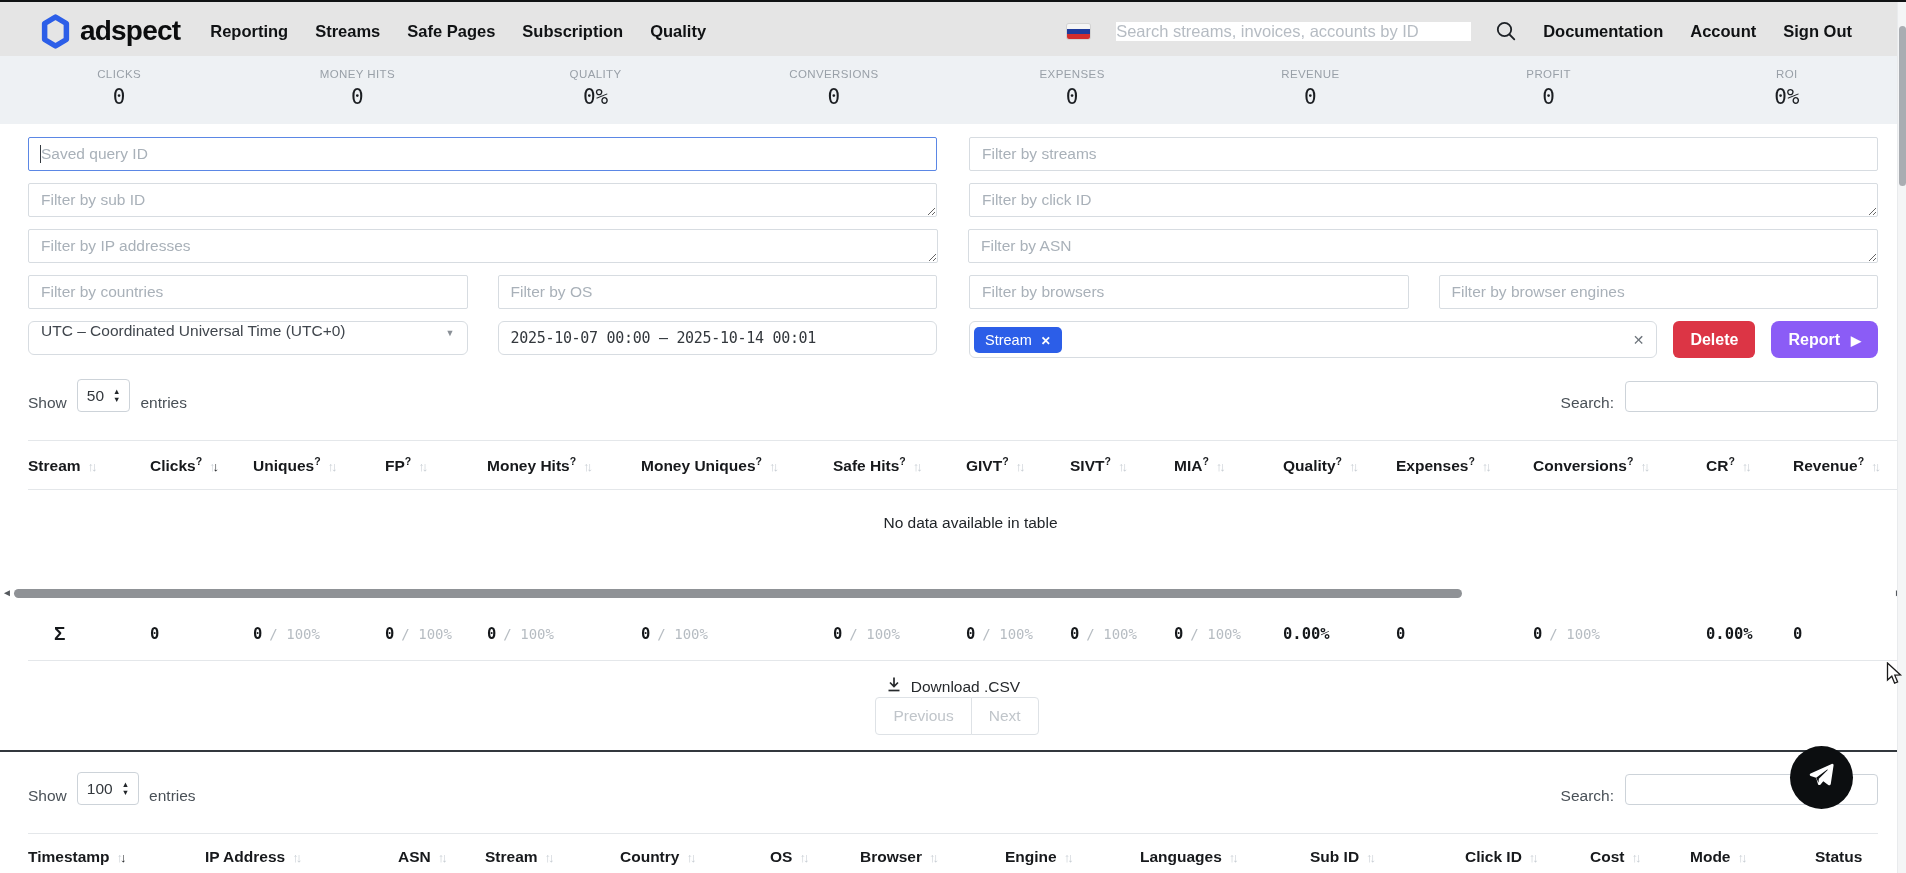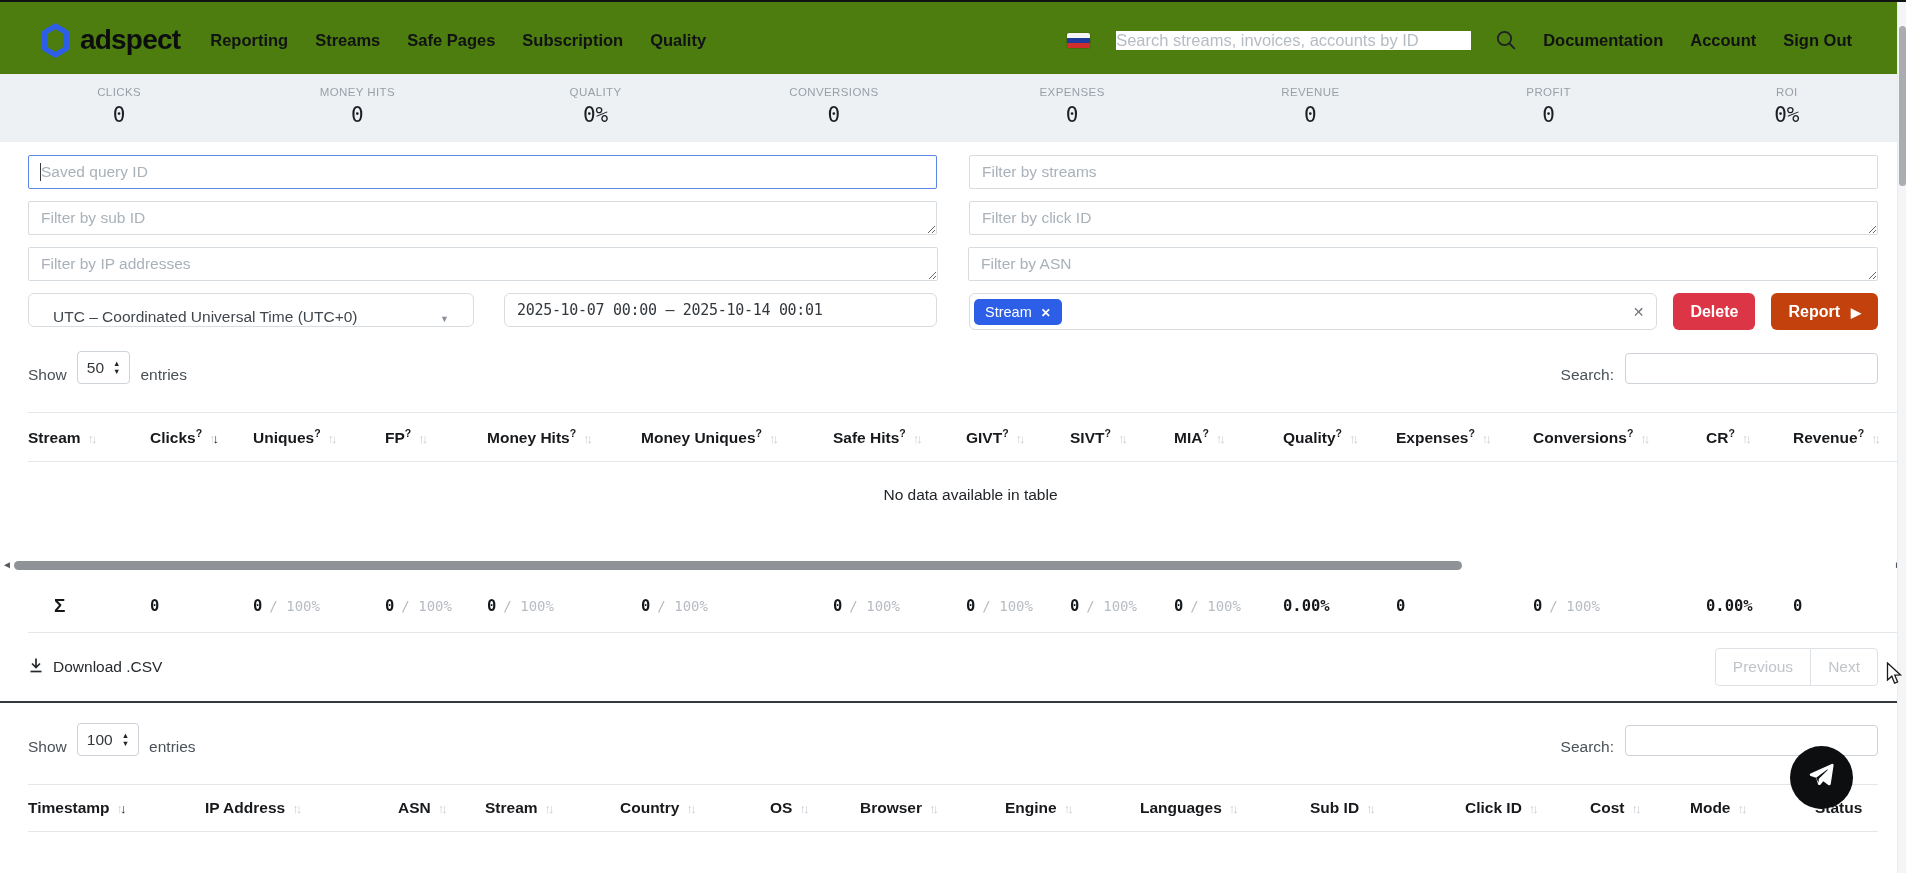--- a/index.html
+++ b/index.html
@@ -3,21 +3,21 @@
 <meta charset="utf-8">
 <style>
   * { box-sizing: border-box; margin: 0; padding: 0; }
   html,body { width:1906px; height:873px; overflow:hidden; }
   body {
     font-family: "Liberation Sans", sans-serif;
     background:#fff; color:#212529; position:relative;
     border-top:2px solid #101214;
   }
   
-  .navbar { display:flex; align-items:center; height:72px; padding:4px 46px 0 40px; background:#4d7c0f; }
+  .navbar { display:flex; align-items:center; height:54px; padding:4px 46px 0 40px; background:#e5e5e5; }
   .logo { display:flex; align-items:center; gap:9px; }
   .logo svg { display:block; }
   .brand { font-size:28px; font-weight:700; letter-spacing:-0.8px; color:#0c0d0e; }
   .nav-items { display:flex; gap:27px; margin-left:30px; }
   .nav-link { font-size:16.5px; font-weight:700; color:#101214; cursor:pointer; text-decoration:none; }
   .nav-spacer { flex:1; }
   .flag { width:23px; height:15px; border-radius:2px; overflow:hidden; display:flex; flex-direction:column; box-shadow:0 0 0 1px rgba(0,0,0,.08); }
   .flag div { flex:1; }
   .flag .w { background:#f5f5f5; } .flag .b { background:#1f3b9b; } .flag .r { background:#d22d2d; }
   .nav-search { border:none; outline:none; font-size:16.5px; width:355px; margin:0 24px 0 26px; color:#495057; }
@@ -35,36 +35,36 @@
   .inp, textarea.inp {
     width:100%; height:34px; border:1px solid #d7dce1; border-radius:2px;
     padding:6px 12px; font-size:15.5px; font-family:"Liberation Sans",sans-serif;
     color:#495057; background:#fff; outline:none; display:block;
   }
   .inp::placeholder { color:#a9b1b9; }
   textarea.inp { resize:both; overflow:hidden; line-height:20px; }
   .inp-wrap { position:relative; width:100%; }
   .inp.focused { border-color:#5b87e5; }
   .caret { position:absolute; left:12px; top:8px; width:1px; height:18px; background:#343a40; }
-  .selectbox { height:34px; border:1px solid #d7dce1; border-radius:6px; background:#fff; display:flex; align-items:flex-end; padding:0 24px; font-size:15.5px; color:#40464d; width:100%; cursor:pointer; }
+  .selectbox { height:34px; border:1px solid #d7dce1; border-radius:6px; background:#fff; display:flex; align-items:flex-start; padding:0 12px; font-size:15.5px; color:#40464d; width:100%; cursor:pointer; }
   .selectbox .txt { flex:1; white-space:nowrap; overflow:hidden; }
   .dd-arrow::before { content:"▼"; font-size:9px; color:#8a9097; }
   .datebox { height:34px; border:1px solid #d7dce1; border-radius:6px; background:#fff; display:flex; align-items:center; padding:0 12px; font-family:"DejaVu Sans Mono",monospace; font-size:15px; color:#33383d; width:100%; letter-spacing:-0.3px; }
   .frow.last { margin-top:0; }
   .frow.last .fhalf.right { gap:16px; }
   .tagbox { flex:1; border:1px solid #d7dce1; border-radius:6px; background:#fff; display:flex; align-items:center; padding:3px 12px 3px 4px; min-height:36px; }
   .tag { background:#2c5ee8; color:#fff; border-radius:5px; padding:5px 11px; font-size:14.5px; display:inline-flex; align-items:center; gap:9px; cursor:default; }
   .tag-x { cursor:pointer; font-weight:700; }
   .tag-x::before { content:"✕"; font-size:12px; }
   .tag-spacer { flex:1; }
   .clear-x { cursor:pointer; color:#6f767d; }
   .clear-x::before { content:"✕"; font-size:14px; }
   .btn { border:none; border-radius:6px; height:37px; padding:8px 17px; font-size:16px; font-weight:700; color:#fff; cursor:pointer; display:inline-flex; align-items:center; gap:11px; font-family:"Liberation Sans",sans-serif; }
   .btn-danger { background:#dc3545; }
-  .btn-primary { background:#c2410c; }
+  .btn-primary { background:#8b5cf6;border-radius:8px; }
   .play::before { content:"▶"; font-size:13px; }
   
   .controls { margin:21px 28px 0; display:flex; align-items:flex-end; font-size:15.5px; color:#495057; }
   .controls.second { margin-top:20px; }
   .pagesize { border:1px solid #cdd3d9; border-radius:4px; height:33px; display:inline-flex; align-items:center; gap:9px; padding:0 9px; margin:0 10px; color:#33383d; cursor:pointer; }
   .spin { display:inline-flex; flex-direction:column; line-height:0; }
   .spin i { font-style:normal; font-size:7.5px; color:#212529; line-height:1.05; }
   .spin .su::before{content:"▲";} .spin .sd::before{content:"▼";}
   .ctl-spacer { flex:1; }
   .search-label { margin-right:11px; color:#495057; }
@@ -84,21 +84,21 @@
   .hs-arrow { position:absolute; top:0; font-size:10px; color:#55595e; line-height:10px; }
   .hs-arrow.left { left:0; } .hs-arrow.left::before{content:"◄";}
   .hs-arrow.right { right:0; } .hs-arrow.right::before{content:"►";}
   .hs-thumb { position:absolute; left:12px; top:0.5px; width:1448px; height:9px; background:#8f9296; border-radius:5px; cursor:grab; }
   
   .totals { margin-top:10px; }
   .totals td { padding:15px 6px 15px 0; font-family:"DejaVu Sans Mono",monospace; font-weight:700; font-size:15.5px; color:#15181b; border-bottom:1px solid #e4e7ea; white-space:nowrap; }
   .totals .sigma-cell { font-family:"Liberation Sans",sans-serif; font-size:19px; padding-left:26px; }
   .totals .pct { color:#b6bcc2; font-weight:400; font-size:14px; margin-left:7px; }
   
-  .pager { margin:15px 28px 0; display:flex; align-items:center; }
+  .pager { margin:15px 28px 0; display:flex; align-items:center;flex-direction:column; }
   .csv { display:inline-flex; align-items:center; gap:9px; font-size:15.5px; color:#26292c; cursor:pointer; text-decoration:none; }
   .pag-group { display:inline-flex; }
   .pag-btn { border:1px solid #dee2e6; background:#fff; color:#c0c5ca; font-size:15.5px; padding:9px 17px; cursor:default; font-family:"Liberation Sans",sans-serif; }
   .pag-btn.prev { border-radius:4px 0 0 4px;margin-left:8px; }
   .pag-btn.next { border-radius:0 4px 4px 0; margin-left:-1px; }
   hr.dark { border:none; height:2px; background:#33383d; margin-top:15px; }
   
   .dt2 { margin-top:28px; }
   
   .telegram { position:absolute; left:1790px; top:744px; width:63px; height:63px; border-radius:50%; background:#0c0e10; display:flex; align-items:center; justify-content:center; cursor:pointer; z-index:6; border:none; }
@@ -197,20 +197,30 @@
         <textarea class="inp" rows="1" placeholder="Filter by sub ID" style=""></textarea>
       </div>
     <div class="fhalf">
         <textarea class="inp" rows="1" placeholder="Filter by click ID" style=""></textarea>
       </div>
   </div>
   <div class="frow">
     <div class="fhalf">
       <textarea class="inp" rows="1" placeholder="Filter by IP addresses" style=""></textarea>
       <textarea class="inp" rows="1" placeholder="Filter by ASN" style=""></textarea>
+    </div>
+  </div>
+  <div class="frow">
+    <div class="fhalf">
+      <input class="inp" placeholder="Filter by countries" style="">
+      <input class="inp" placeholder="Filter by OS" style="">
+    </div>
+    <div class="fhalf">
+      <input class="inp" placeholder="Filter by browsers" style="">
+      <input class="inp" placeholder="Filter by browser engines" style="">
     </div>
   </div>
   <div class="frow last">
     <div class="fhalf">
       <div class="selectbox">
         <span class="txt">UTC – Coordinated Universal Time (UTC+0)</span>
         <span class="dd-arrow"></span>
       </div>
       <div class="datebox">2025-10-07 00:00 – 2025-10-14 00:01</div>
     </div>

